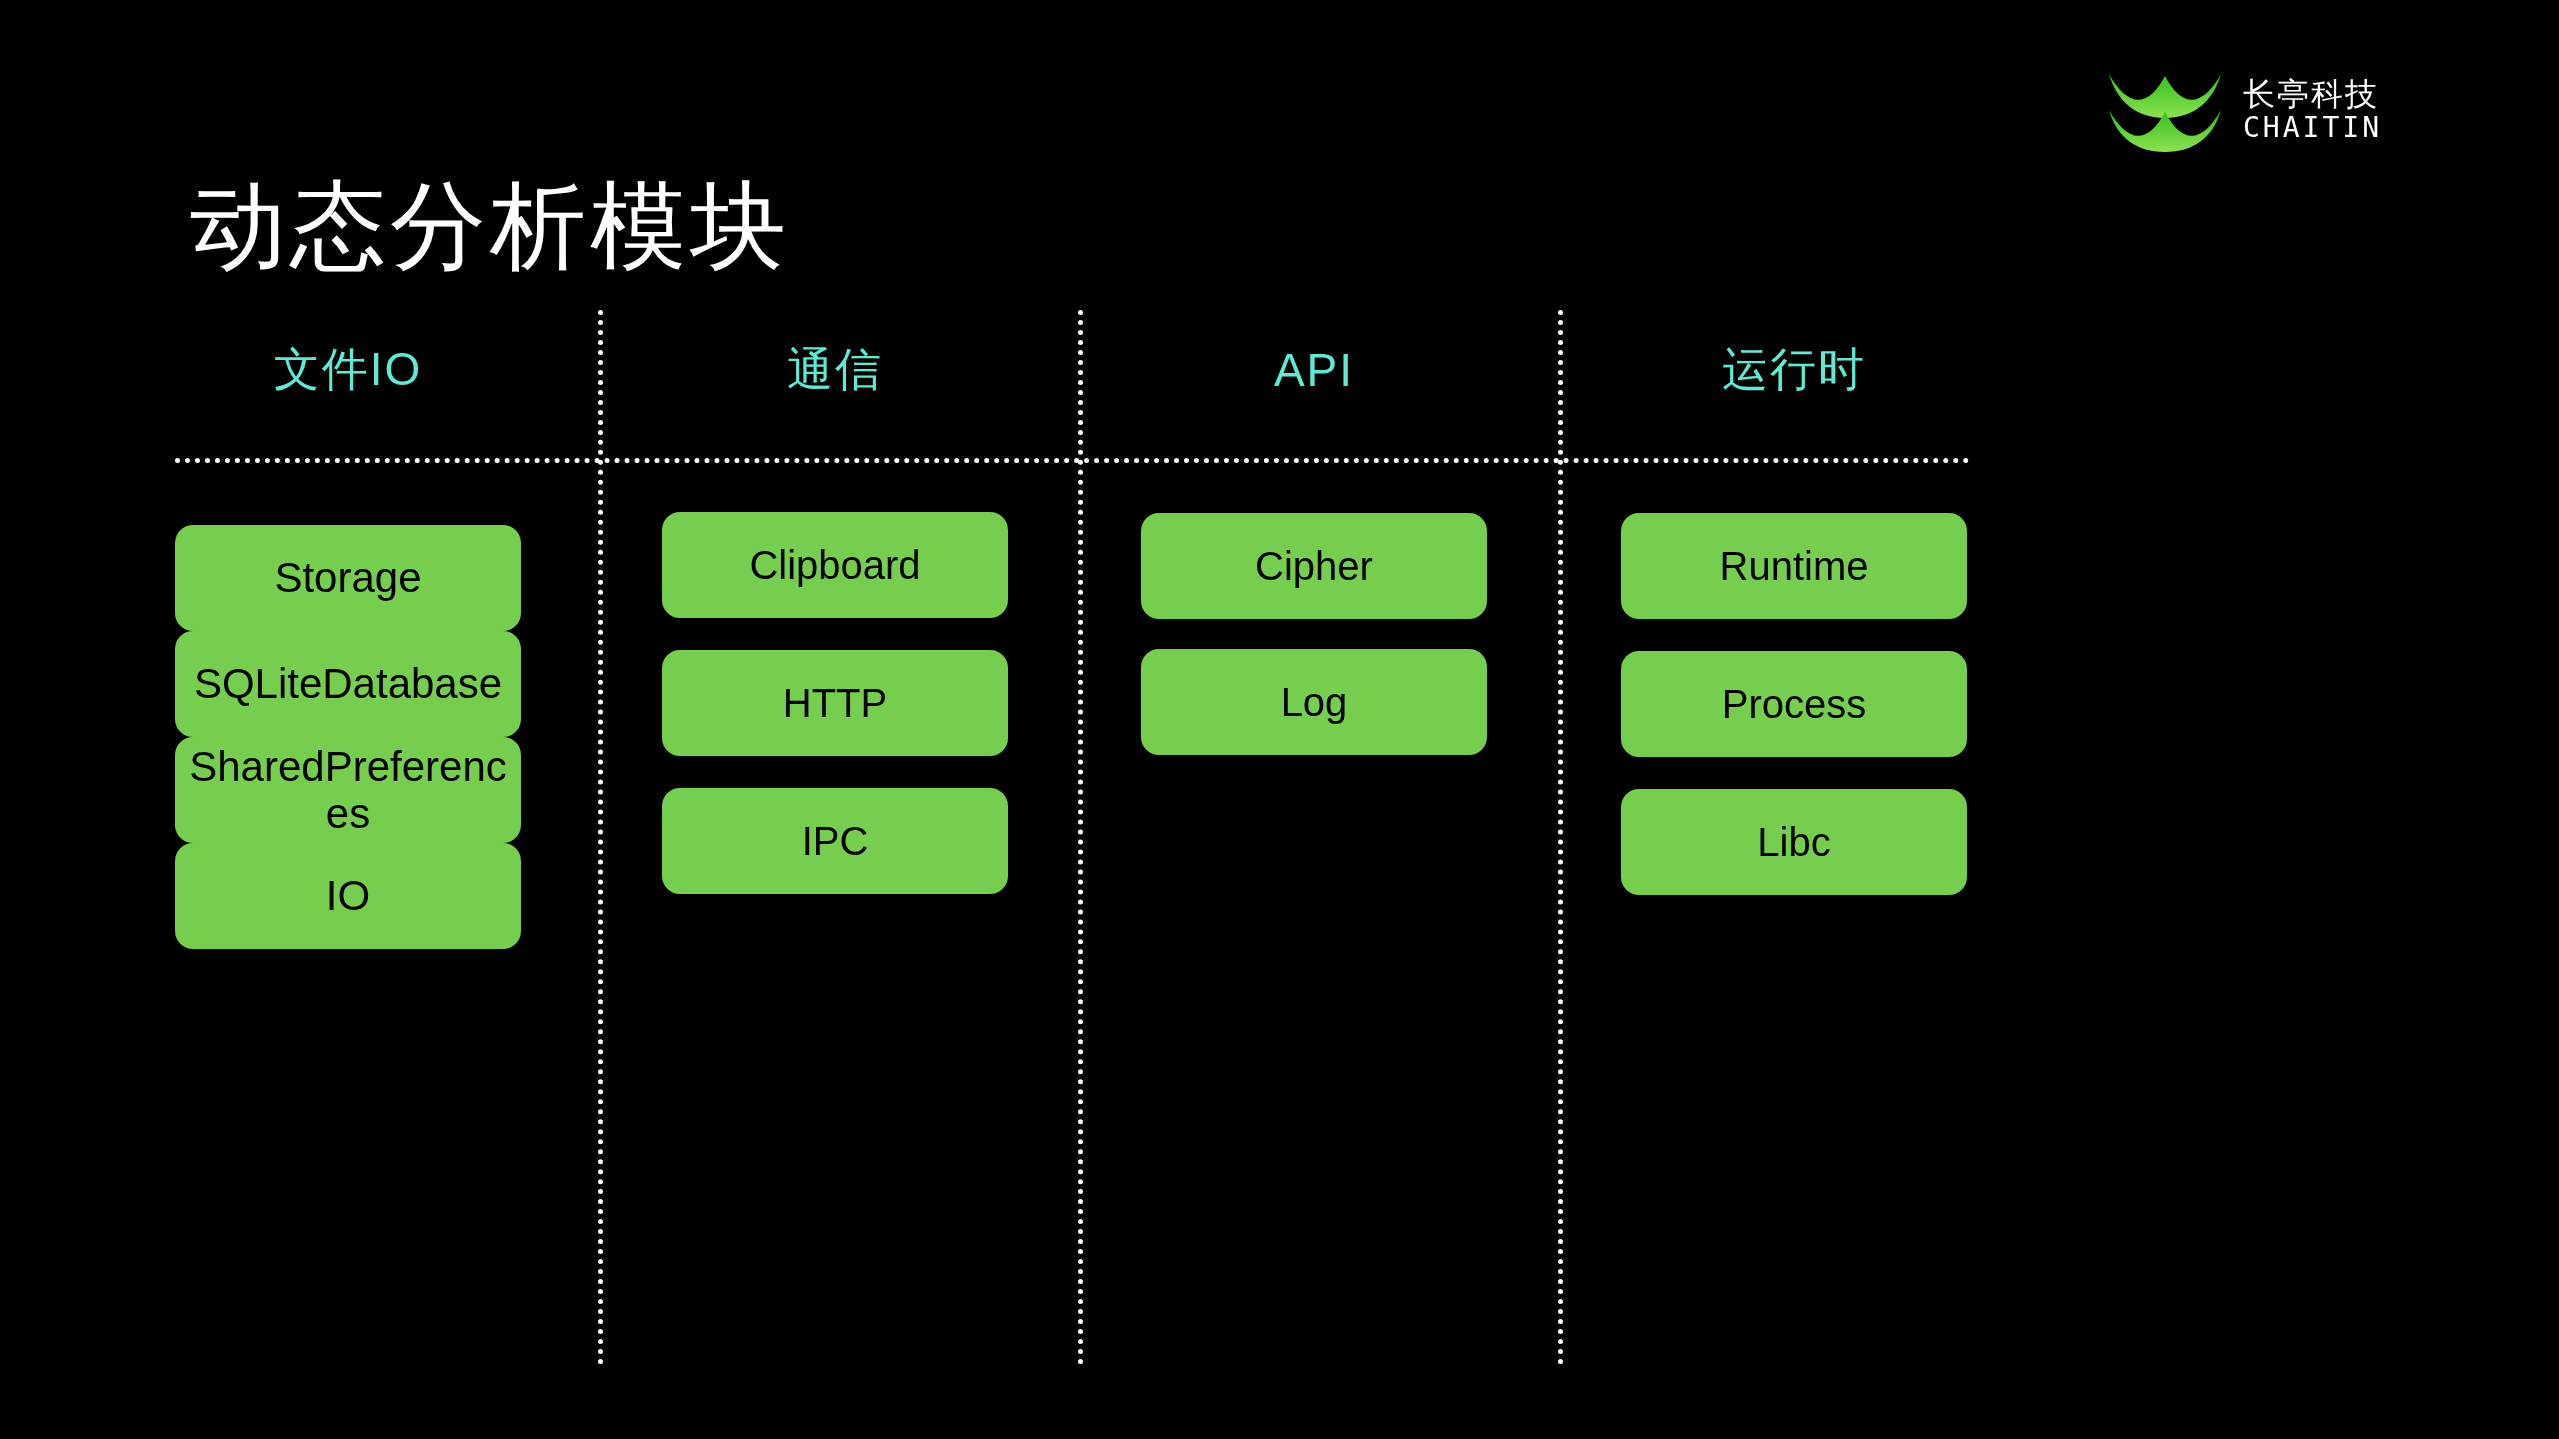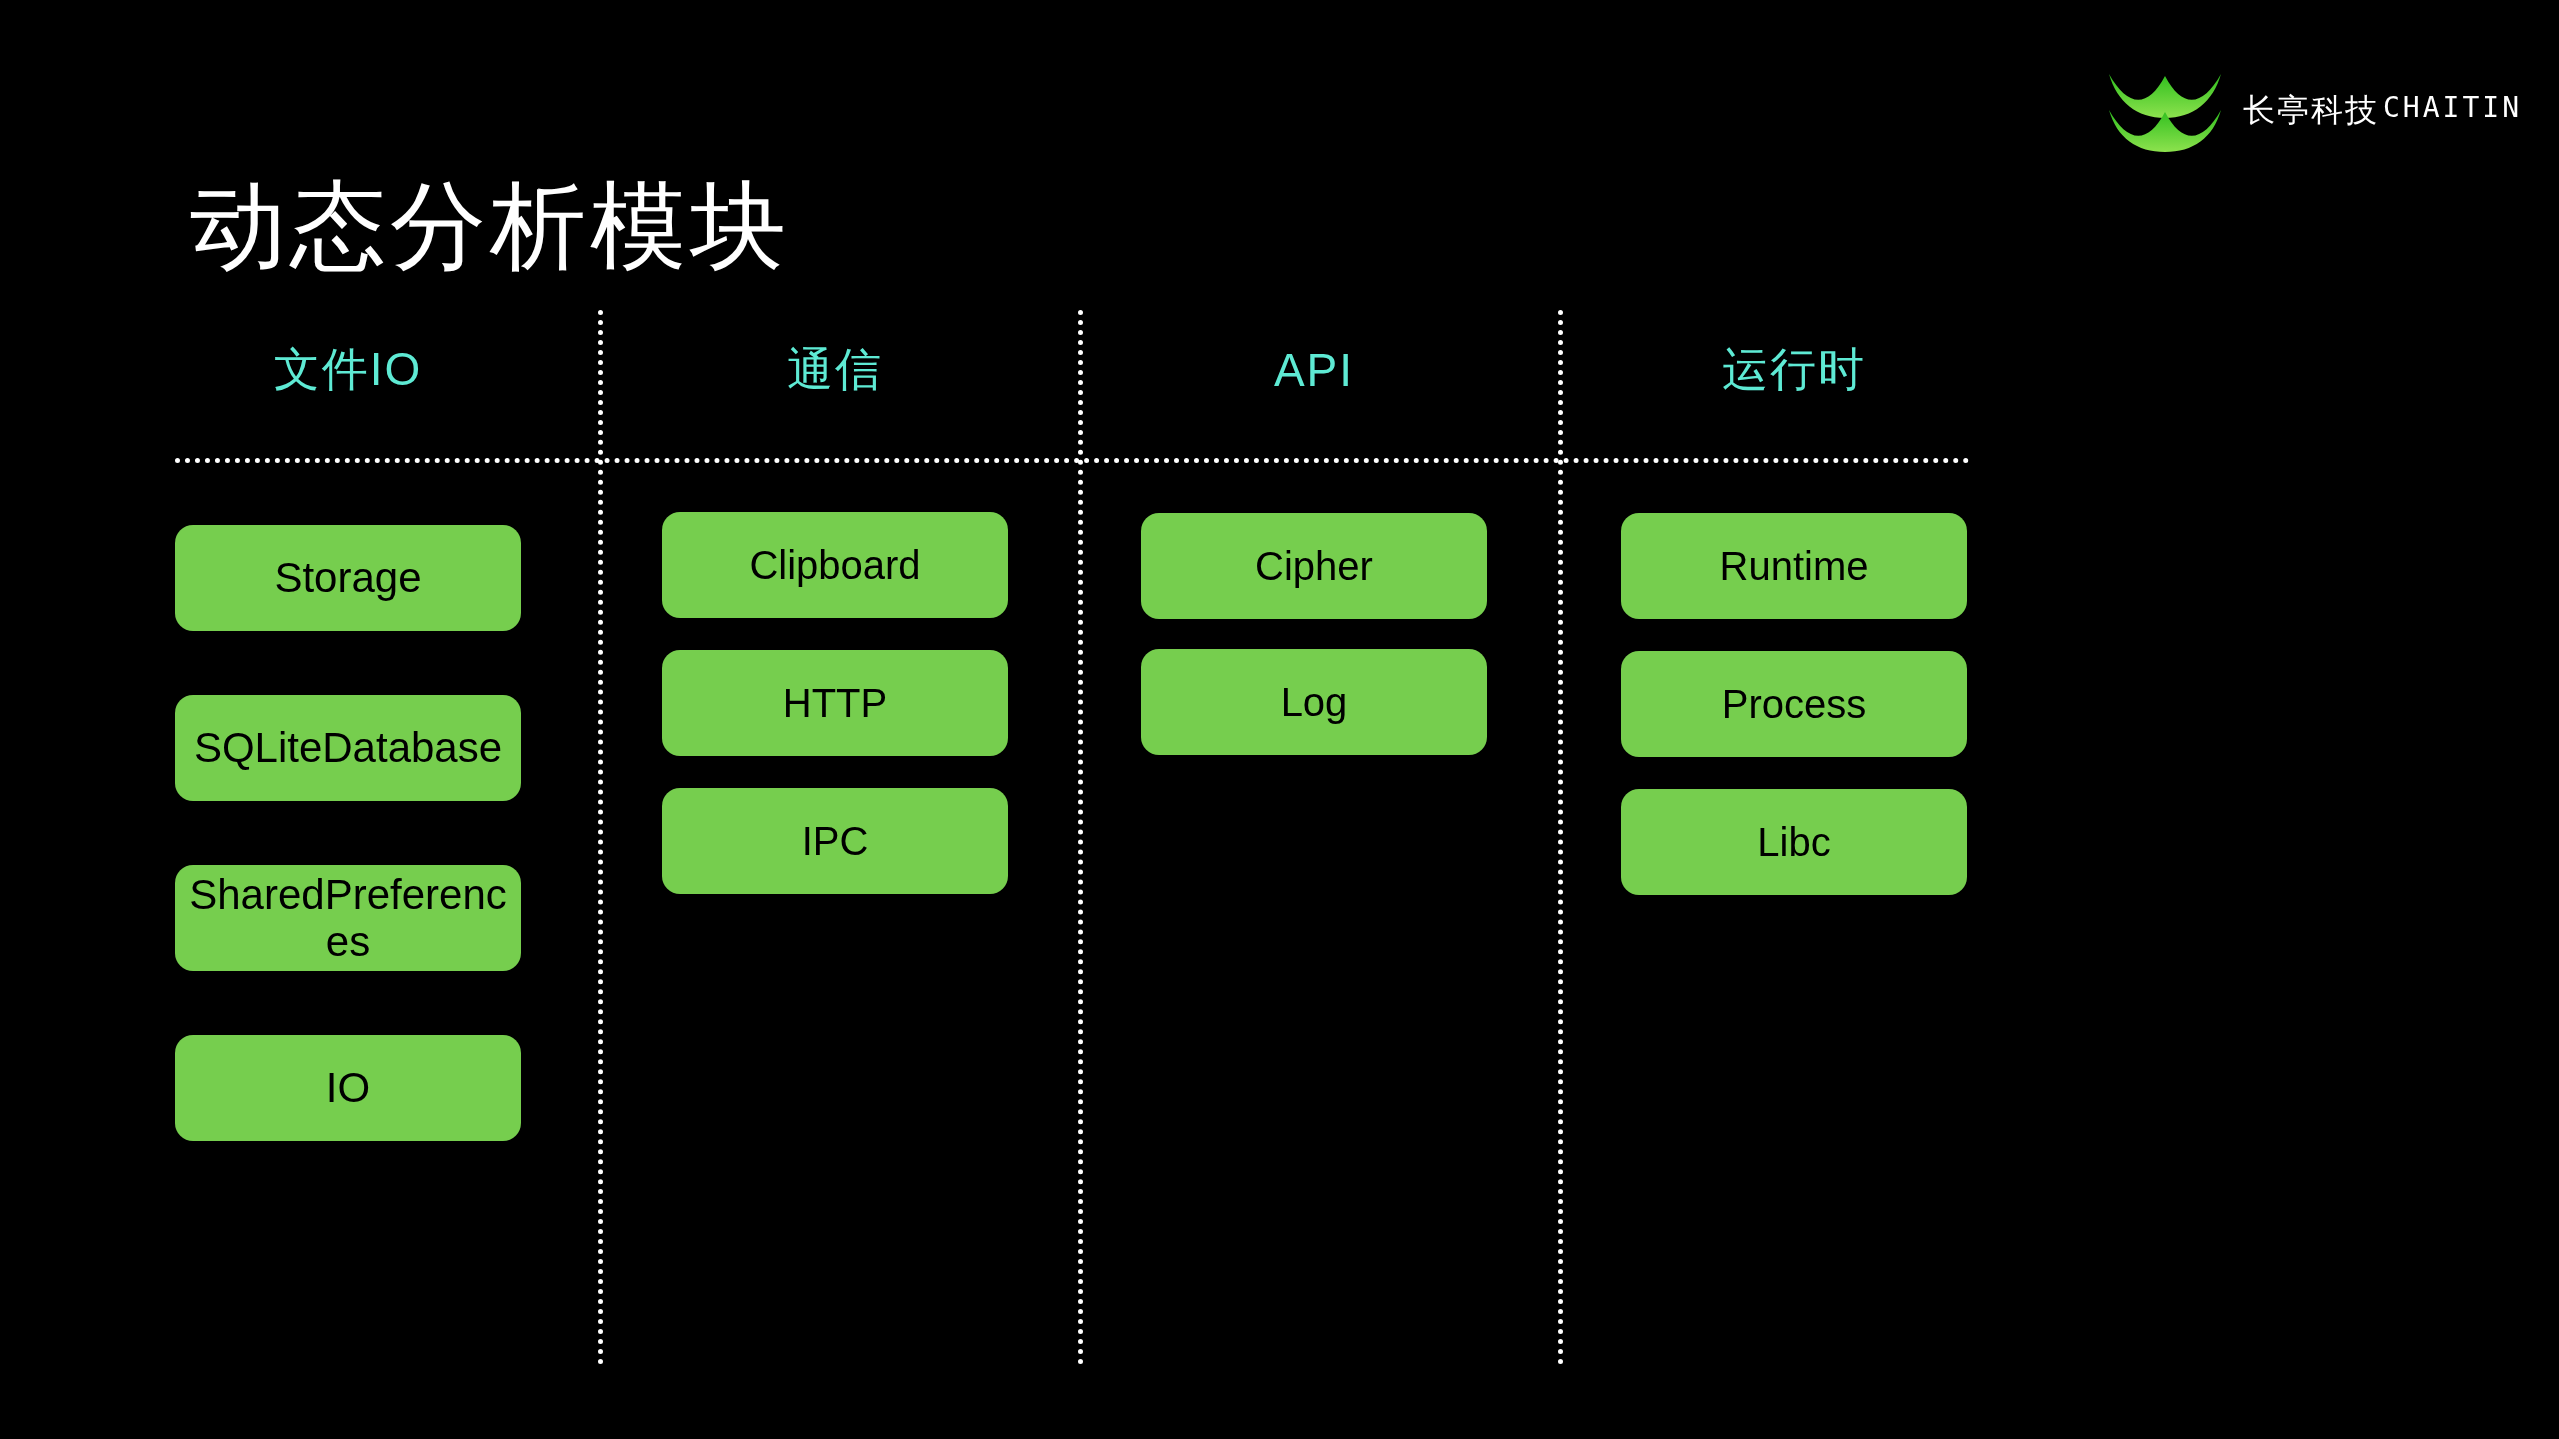--- a/index.html
+++ b/index.html
@@ -29,21 +29,21 @@
     align-items: center;
     gap: 18px;
   }
   #logo-mark {
     width: 120px;
     height: 92px;
     flex: 0 0 auto;
   }
   #logo-wordmark {
     display: flex;
-    flex-direction: row;
+    flex-direction: column;
     justify-content: center;
     gap: 4px;
     padding-top: 4px;
   }
   #logo-cn {
     color: #ffffff;
     font-size: 32px;
     letter-spacing: 2px;
     line-height: 1;
     white-space: nowrap;
@@ -127,21 +127,21 @@
     font-size: 42px;
     line-height: 1.12;
     padding: 0 10px;
     box-sizing: border-box;
     word-break: break-all;
   }
   .chip-1line { height: 106px; }
   .chip-2line { height: 106px; }
 
   
-  #col-0 { left: 0px;    width: 346px; gap: 64px; }
+  #col-0 { left: 0px;    width: 346px; }
   #col-1 { left: 487px;  width: 346px; gap: 32px; }
   #col-2 { left: 966px;  width: 346px; gap: 30px; }
   #col-3 { left: 1446px; width: 346px; gap: 32px; }
 
   #col-0 .chip { font-size: 42px; }
   #col-1 .chip, #col-2 .chip, #col-3 .chip { font-size: 40px; }
 
   #col-1 { top: 202px; }
   #col-2 { top: 203px; }
   #col-3 { top: 203px; }

